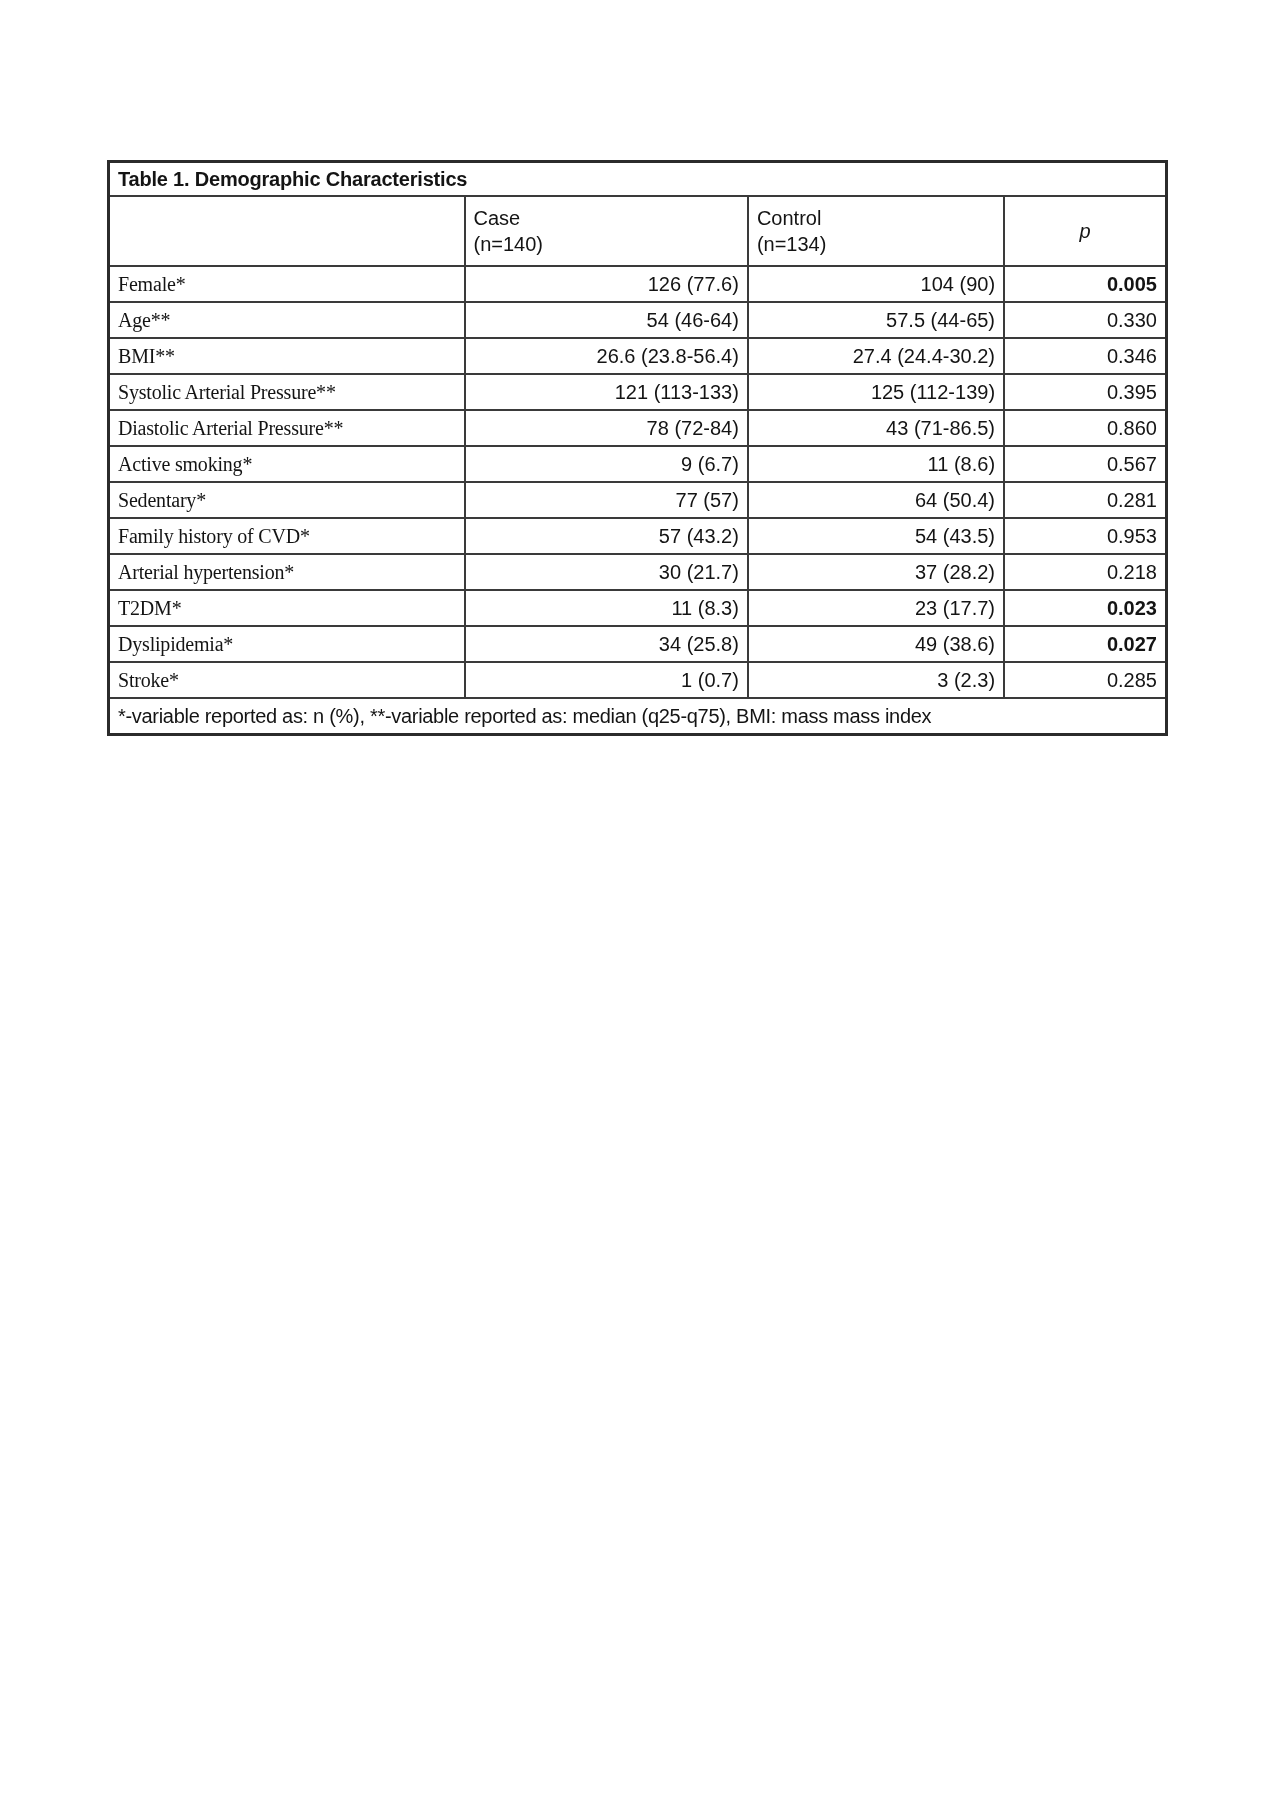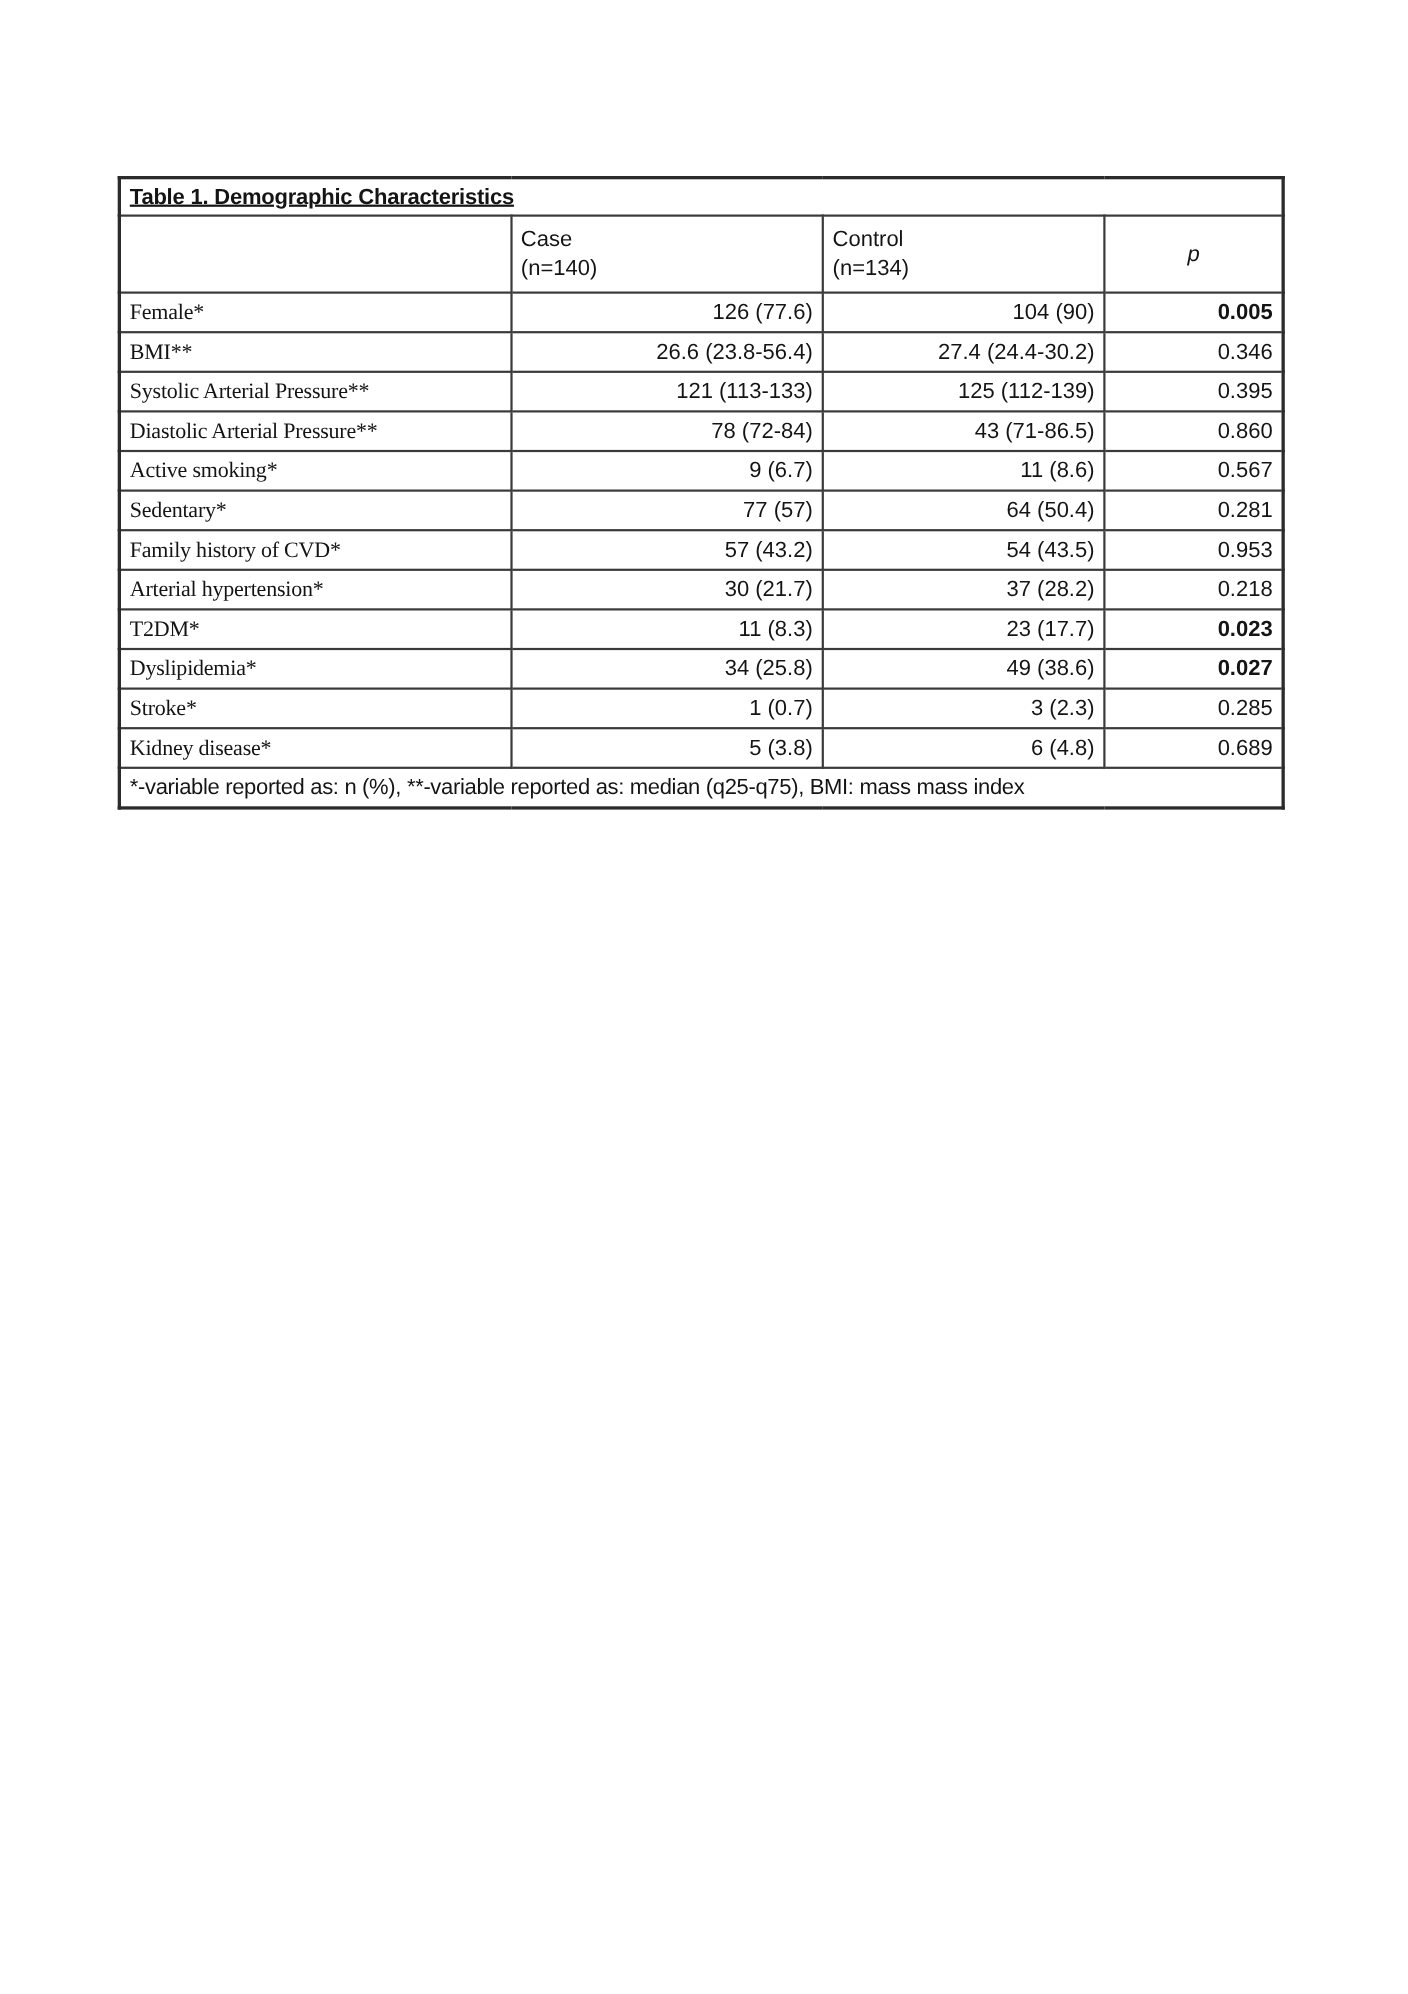--- a/index.html
+++ b/index.html
@@ -42,21 +42,20 @@
     overflow: hidden;
     white-space: nowrap;
   }
   .title-cell {
     font-weight: bold;
     font-size: 21px;
     text-align: left;
     letter-spacing: -0.2px;
     padding: 5px 9px;
     height: 26px;
-    text-decoration: underline;
   }
   .header-cell {
     font-weight: normal;
     text-align: left;
     height: 62px;
   }
   .header-cell .hline { display: block; }
   .p-header {
     font-style: italic;
     font-size: 21px;
@@ -112,20 +111,26 @@
         </tr>
       </tbody>
       <tbody>
           <tr>
             <td class="label-cell">Female*</td>
             <td class="value-cell">126 (77.6)</td>
             <td class="value-cell">104 (90)</td>
             <td class="value-cell bold">0.005</td>
           </tr>
           <tr>
+            <td class="label-cell">Age**</td>
+            <td class="value-cell">54 (46-64)</td>
+            <td class="value-cell">57.5 (44-65)</td>
+            <td class="value-cell">0.330</td>
+          </tr>
+          <tr>
             <td class="label-cell">BMI**</td>
             <td class="value-cell">26.6 (23.8-56.4)</td>
             <td class="value-cell">27.4 (24.4-30.2)</td>
             <td class="value-cell">0.346</td>
           </tr>
           <tr>
             <td class="label-cell">Systolic Arterial Pressure**</td>
             <td class="value-cell">121 (113-133)</td>
             <td class="value-cell">125 (112-139)</td>
             <td class="value-cell">0.395</td>
@@ -171,26 +176,20 @@
             <td class="value-cell">34 (25.8)</td>
             <td class="value-cell">49 (38.6)</td>
             <td class="value-cell bold">0.027</td>
           </tr>
           <tr>
             <td class="label-cell">Stroke*</td>
             <td class="value-cell">1 (0.7)</td>
             <td class="value-cell">3 (2.3)</td>
             <td class="value-cell">0.285</td>
           </tr>
-          <tr>
-            <td class="label-cell">Kidney disease*</td>
-            <td class="value-cell">5 (3.8)</td>
-            <td class="value-cell">6 (4.8)</td>
-            <td class="value-cell">0.689</td>
-          </tr>
         </tbody>
       <tbody>
         <tr>
           <td class="footnote-cell" colspan="4">*-variable reported as: n (%), **-variable reported as: median (q25-q75), BMI: mass mass index</td>
         </tr>
       </tbody>
     </table>
   </div>
 </div>
 

